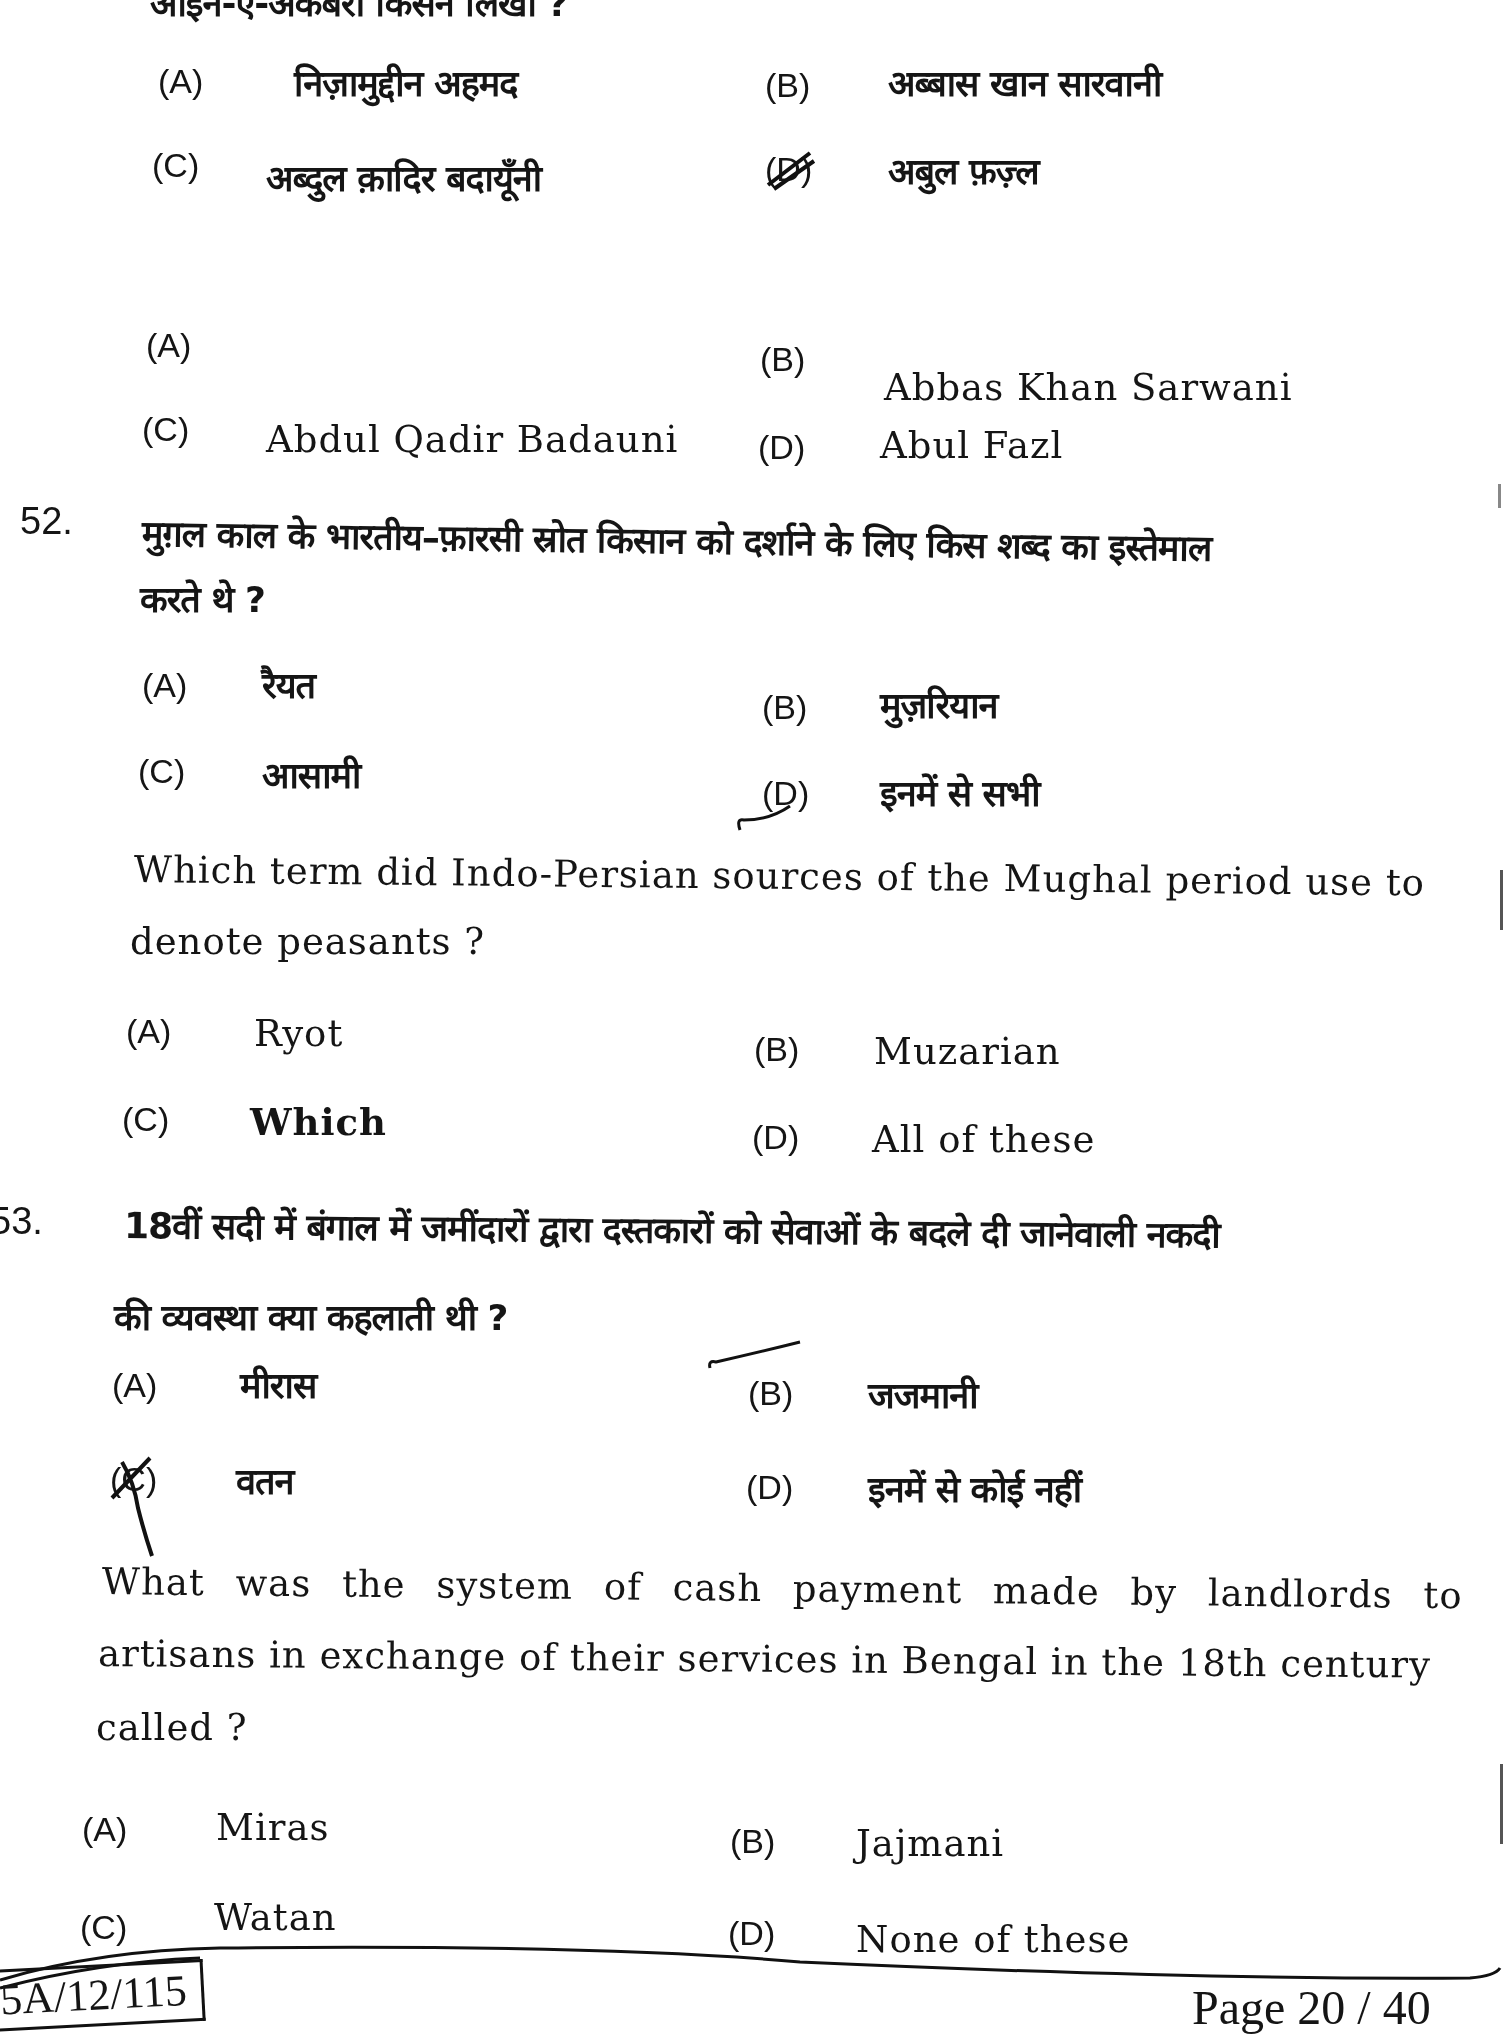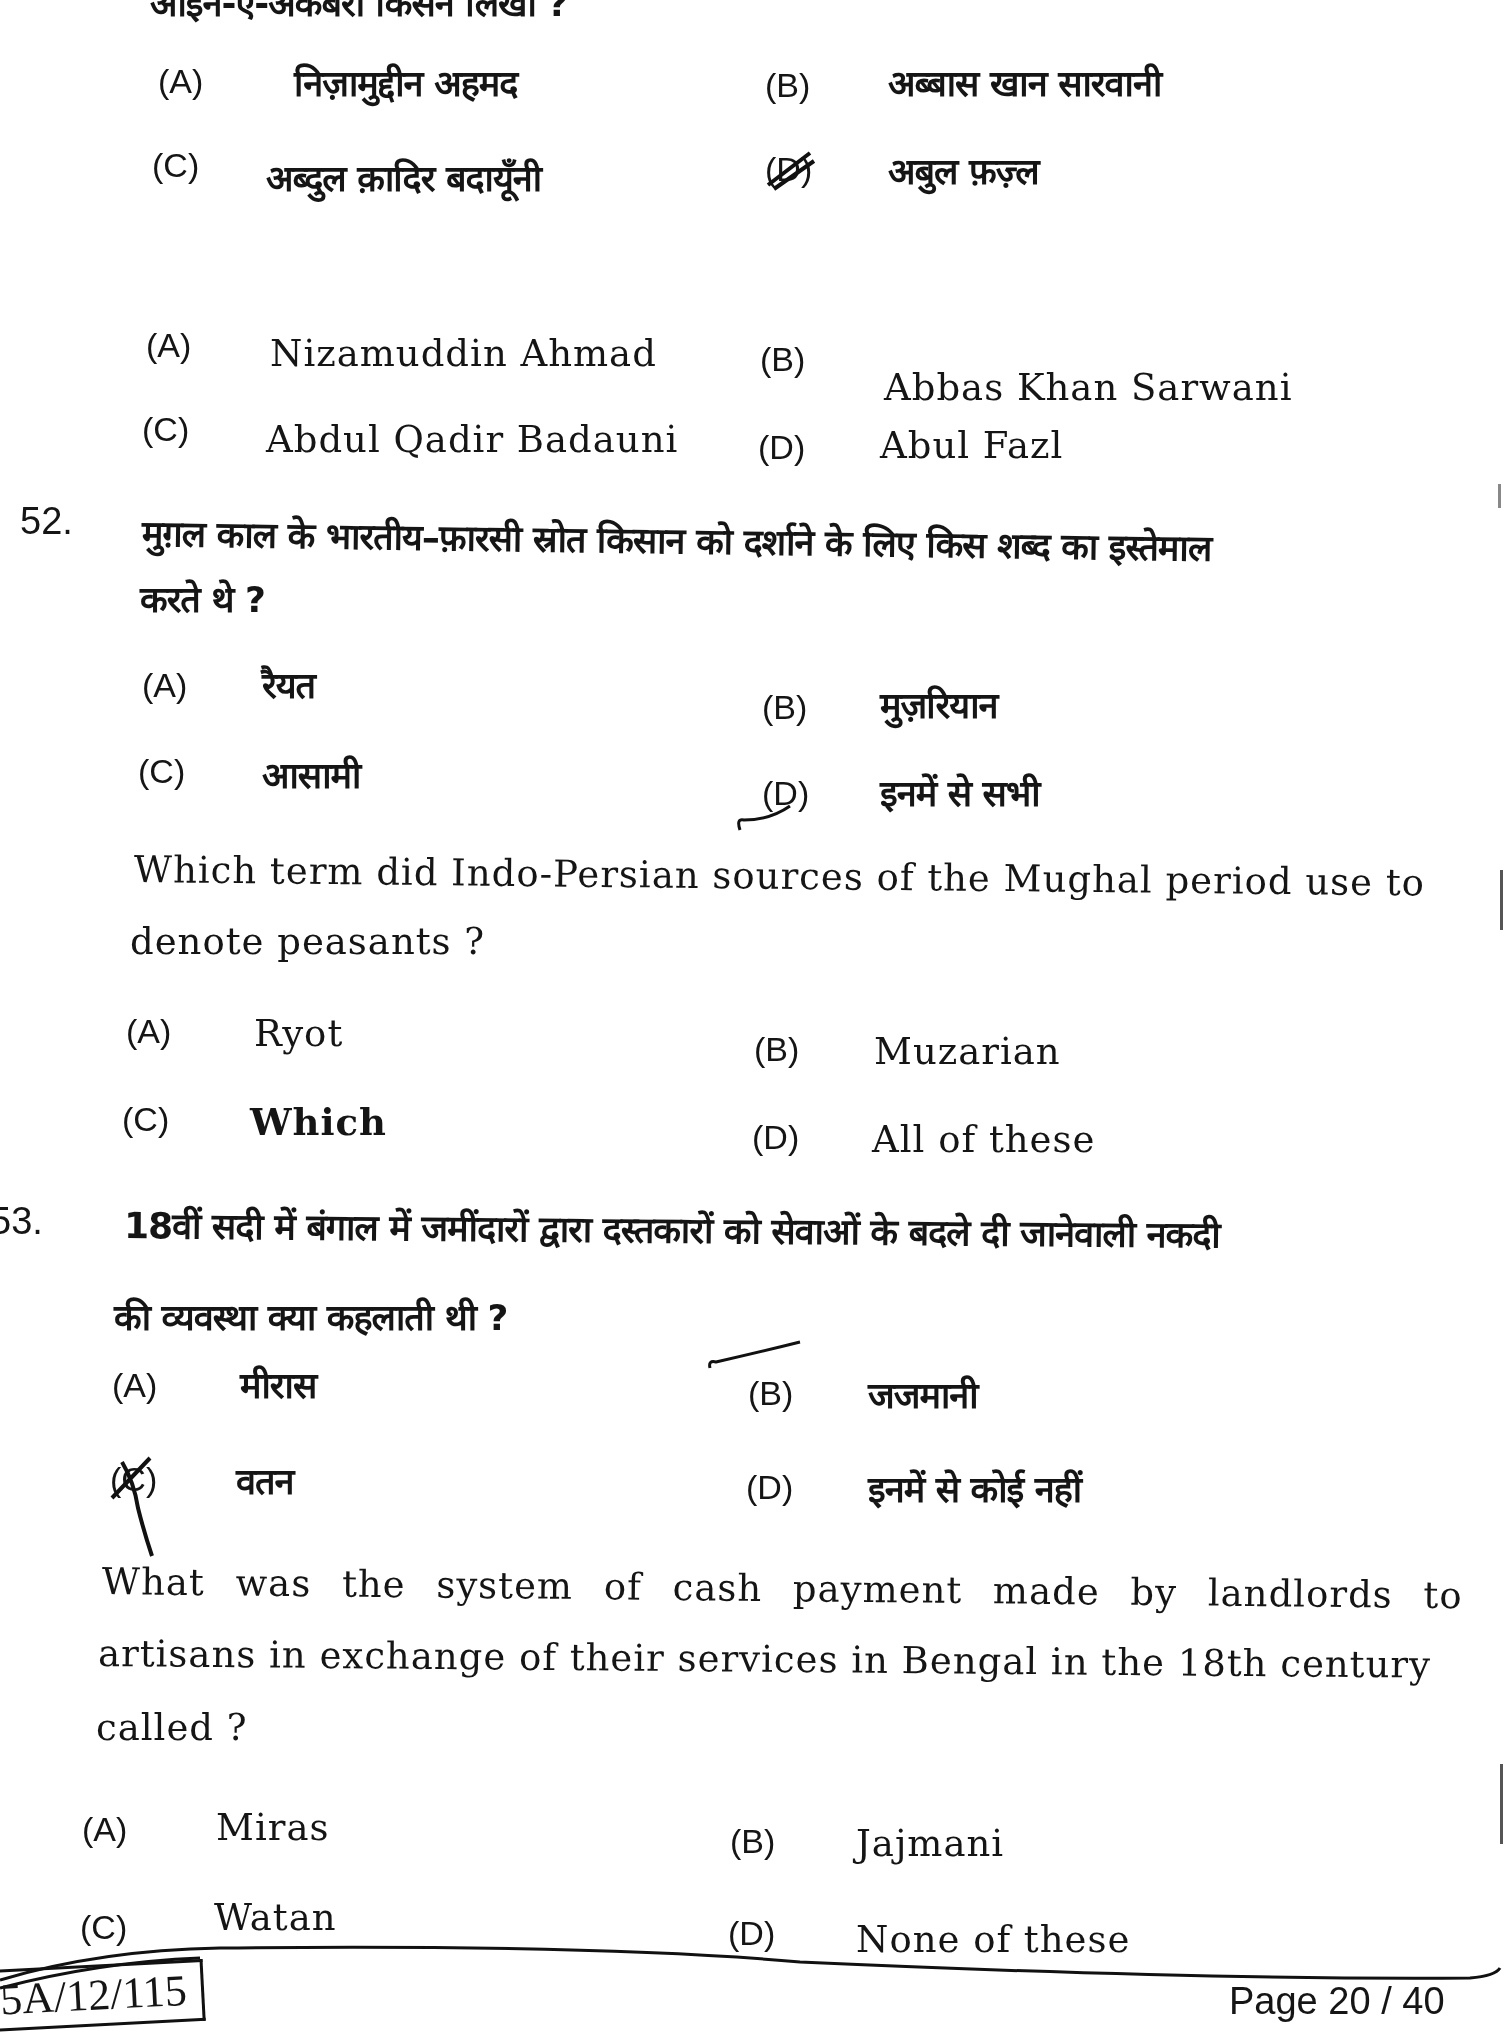--- a/index.html
+++ b/index.html
@@ -17,22 +17,22 @@
     .qnum { font-family: "Liberation Sans", sans-serif; font-size: 38px; }
     .mark { position: absolute; pointer-events: none; }
     .footer-code {
       position: absolute; left: -8px; top: 1970px; height: 56px;
       border: 3px solid #111; border-left: none;
       padding: 0 14px 0 10px;
       font-family: "Liberation Serif", serif; font-size: 44px; line-height: 56px;
       transform: rotate(-3deg); transform-origin: left bottom;
     }
     .page-no {
-      position: absolute; left: 1229px; top: 1980px;
-      font-family: Liberation Sans, sans-serif; font-size: 38px;
+      position: absolute; left: 1192px; top: 1980px;
+      font-family: Liberation Serif, serif; font-size: 48px;
     }
     .edge { position: absolute; width: 3px; background: #888; }
   </style>
 </head>
 <body>
 
 <div class="page">
 
   <div class="abs hi" style="left:150px; top:-22px;">आइन-ए-अकबरी किसने लिखा ?</div>
 
@@ -44,21 +44,20 @@
   <div class="abs lbl" style="left:152px; top:146px;">(C)</div>
   <div class="abs hi" style="left:266px; top:142px;margin-top:11px;">अब्दुल क़ादिर बदायूँनी</div>
   <div class="abs lbl" style="left:765px; top:150px;">(D)</div>
   <div class="abs hi" style="left:888px; top:146px;">अबुल फ़ज़्ल</div>
   <svg class="mark" style="left:760px; top:145px;" width="60" height="50">
     <path d="M8 40 L50 8 M14 44 L54 16" stroke="#111" stroke-width="4" fill="none"></path>
   </svg>
 
 
   <div class="abs lbl" style="left:146px; top:326px;">(A)</div>
-  <div class="abs en" style="left:270px; top:332px;">Nizamuddin Ahmad</div>
   <div class="abs lbl" style="left:760px; top:340px;">(B)</div>
   <div class="abs en" style="left:884px; top:338px;margin-top:28px;">Abbas Khan Sarwani</div>
 
   <div class="abs lbl" style="left:142px; top:410px;">(C)</div>
   <div class="abs en" style="left:266px; top:418px;">Abdul Qadir Badauni</div>
   <div class="abs lbl" style="left:758px; top:428px;">(D)</div>
   <div class="abs en" style="left:880px; top:424px;">Abul Fazl</div>
 
   <div class="abs qnum" style="left:20px; top:500px;">52.</div>
   <div class="abs hi" style="left:142px; top:508px; transform:rotate(0.8deg); transform-origin:left;">मुग़ल काल के भारतीय–फ़ारसी स्रोत किसान को दर्शाने के लिए किस शब्द का इस्तेमाल</div>

